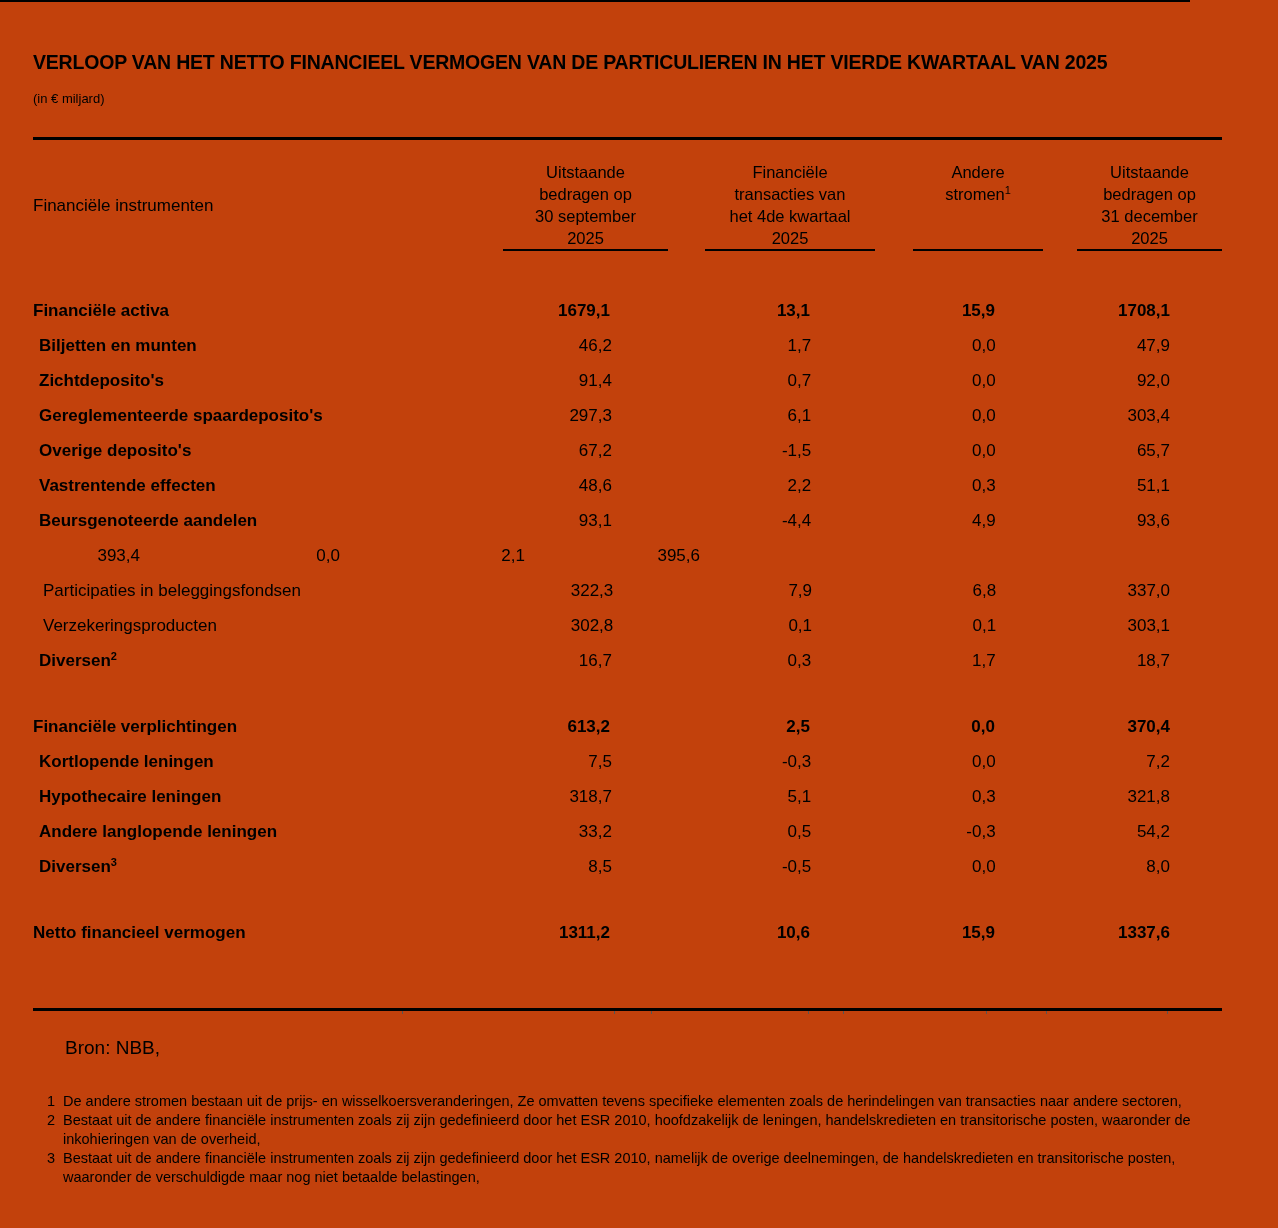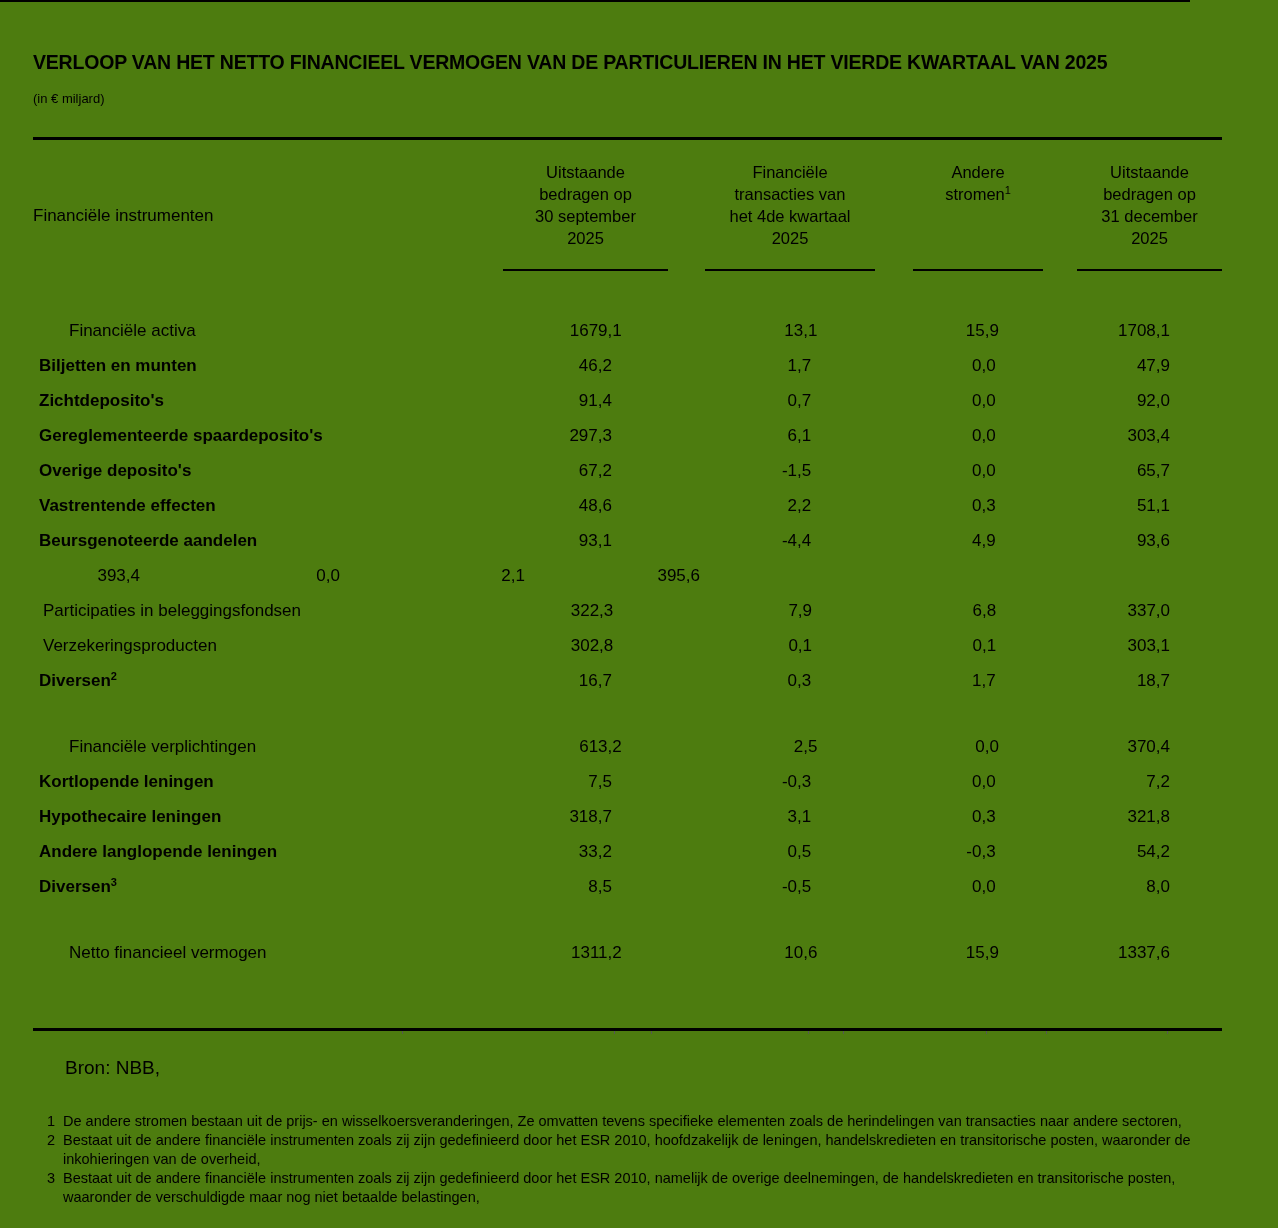--- a/index.html
+++ b/index.html
@@ -1,20 +1,20 @@
 <!DOCTYPE html>
 <html><head>
 <meta charset="utf-8">
 <style>
   html, body { margin: 0; padding: 0; background: #ffffff; }
   .page {
     position: relative;
     width: 1278px;
     height: 1228px;
-    background: #4d7c0f;
+    background: #c2410c;
     color: #000000;
     font-family: "Liberation Sans", sans-serif;
     overflow: hidden;
   }
   .top-edge-line {
     position: absolute;
     top: 0; left: 0;
     width: 1190px; height: 2px;
     background: #000;
   }
@@ -54,34 +54,34 @@
 
   .row-label-header {
     display: flex;
     align-items: center;
     font-size: 17px;
   }
   .hcell {
     text-align: center;
     font-size: 16.5px;
     line-height: 22px;
-    padding-bottom: 20px;
+    padding-bottom: 0;
     border-bottom: 2.5px solid #000;
   }
 
   
   .table-body { margin-top: 42px; width: 1189px; }
   .trow {
     display: flex;
     align-items: center;
     height: 35px;
     font-size: 17px;
   }
   .trow.gap { margin-top: 31px; }
-  .trow.bold { font-weight: normal; margin-left: 36px; }
+  .trow.bold { font-weight: bold; }
   .tlabel.indent1 { padding-left: 6px; font-weight: bold; }
   .tlabel.indent2 { padding-left: 10px; }
   .tval { text-align: right; }
   .tval.col-1 { padding-right: 58px; box-sizing: border-box; }
   .tval.col-2 { padding-right: 65px; box-sizing: border-box; }
   .tval.col-3 { padding-right: 48px; box-sizing: border-box; }
   .tval.col-4 { padding-right: 52px; box-sizing: border-box; }
 
   
   .bottom-rule { position: relative; margin-top: 58px; }
@@ -243,21 +243,21 @@
         <div class="trow">
           <div class="tlabel col-label indent1">Kortlopende leningen</div>
           <div class="tval col-1">7,5</div>
           <div class="tval col-2">-0,3</div>
           <div class="tval col-3">0,0</div>
           <div class="tval col-4">7,2</div>
         </div>
         <div class="trow">
           <div class="tlabel col-label indent1">Hypothecaire leningen</div>
           <div class="tval col-1">318,7</div>
-          <div class="tval col-2">3,1</div>
+          <div class="tval col-2">5,1</div>
           <div class="tval col-3">0,3</div>
           <div class="tval col-4">321,8</div>
         </div>
         <div class="trow">
           <div class="tlabel col-label indent1">Andere langlopende leningen</div>
           <div class="tval col-1">33,2</div>
           <div class="tval col-2">0,5</div>
           <div class="tval col-3">-0,3</div>
           <div class="tval col-4">54,2</div>
         </div>

